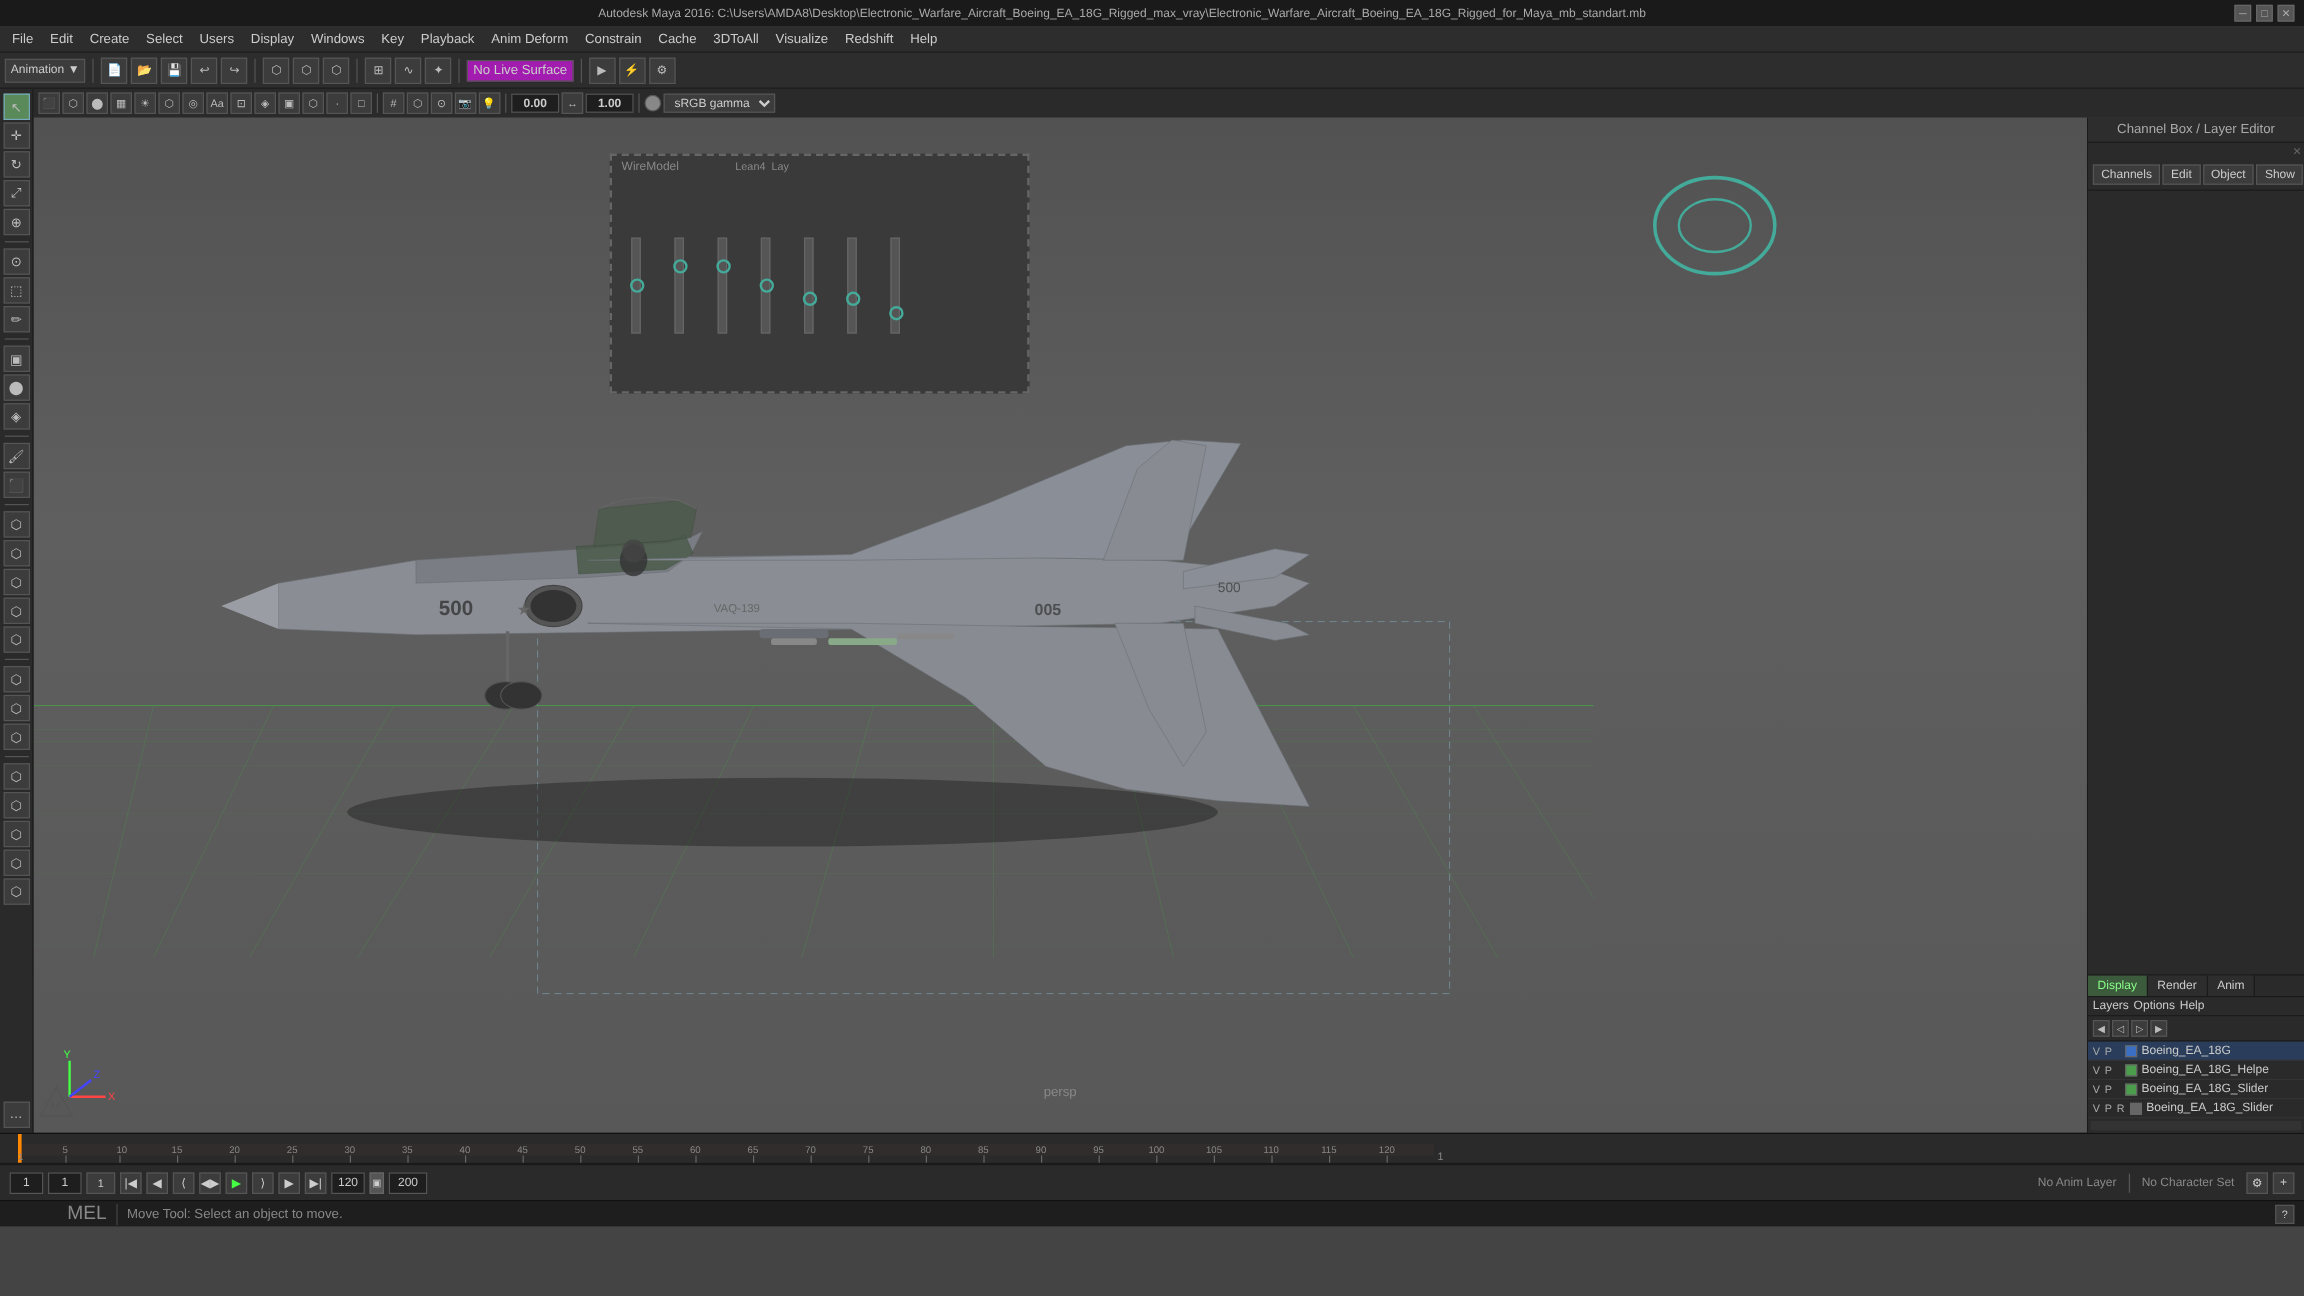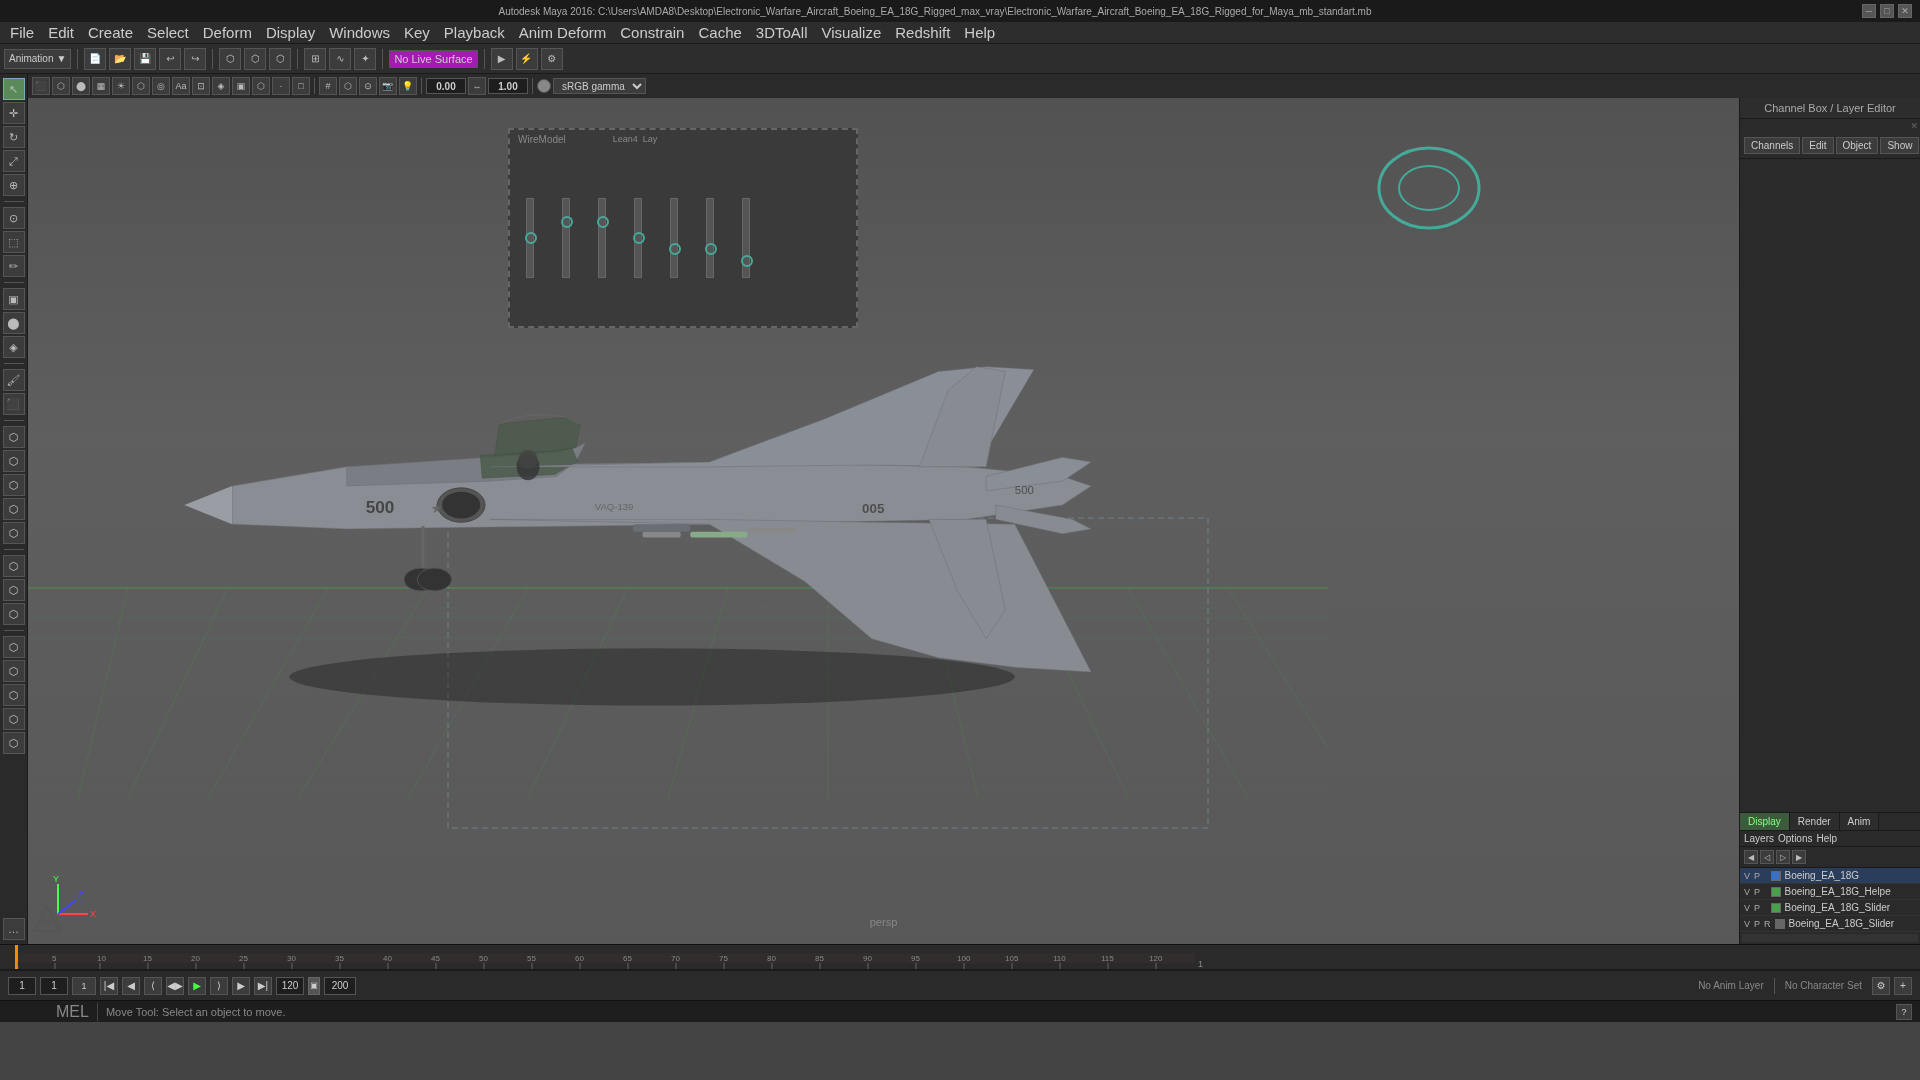--- a/index.html
+++ b/index.html
@@ -44,21 +44,21 @@
       display: flex;
       align-items: center;
       padding: 0 4px;
       gap: 2px;
       border-bottom: 1px solid #1a1a1a;
     }
     .menu-item {
       padding: 2px 6px;
       cursor: pointer;
       color: #ccc;
-      font-size: 15px;
+      font-size: 11px;
     }
 
     
     #toolbar1 {
       background: #2d2d2d;
       height: 30px;
       display: flex;
       align-items: center;
       padding: 0 4px;
       gap: 3px;
@@ -245,21 +245,21 @@
       height: 120px;
     }
     #circle-overlay svg {
       width: 100%;
       height: 100%;
     }
 
     
     #persp-label {
       position: absolute;
-      bottom: 16px;
+      bottom: 28px;
       left: 50%;
       transform: translateX(-50%);
       color: #888;
       font-size: 11px;
     }
 
     
     #axes-indicator {
       position: absolute;
       bottom: 20px;
@@ -453,21 +453,21 @@
     <div class="win-btn">□</div>
     <div class="win-btn">✕</div>
   </div>
 </div>
 
 <div id="menu-bar">
   <div class="menu-item">File</div>
   <div class="menu-item">Edit</div>
   <div class="menu-item">Create</div>
   <div class="menu-item">Select</div>
-  <div class="menu-item">Deform</div>
+  <div class="menu-item">Users</div>
   <div class="menu-item">Display</div>
   <div class="menu-item">Windows</div>
   <div class="menu-item">Key</div>
   <div class="menu-item">Playback</div>
   <div class="menu-item">Anim Deform</div>
   <div class="menu-item">Constrain</div>
   <div class="menu-item">Cache</div>
   <div class="menu-item">3DToAll</div>
   <div class="menu-item">Visualize</div>
   <div class="menu-item">Redshift</div>

